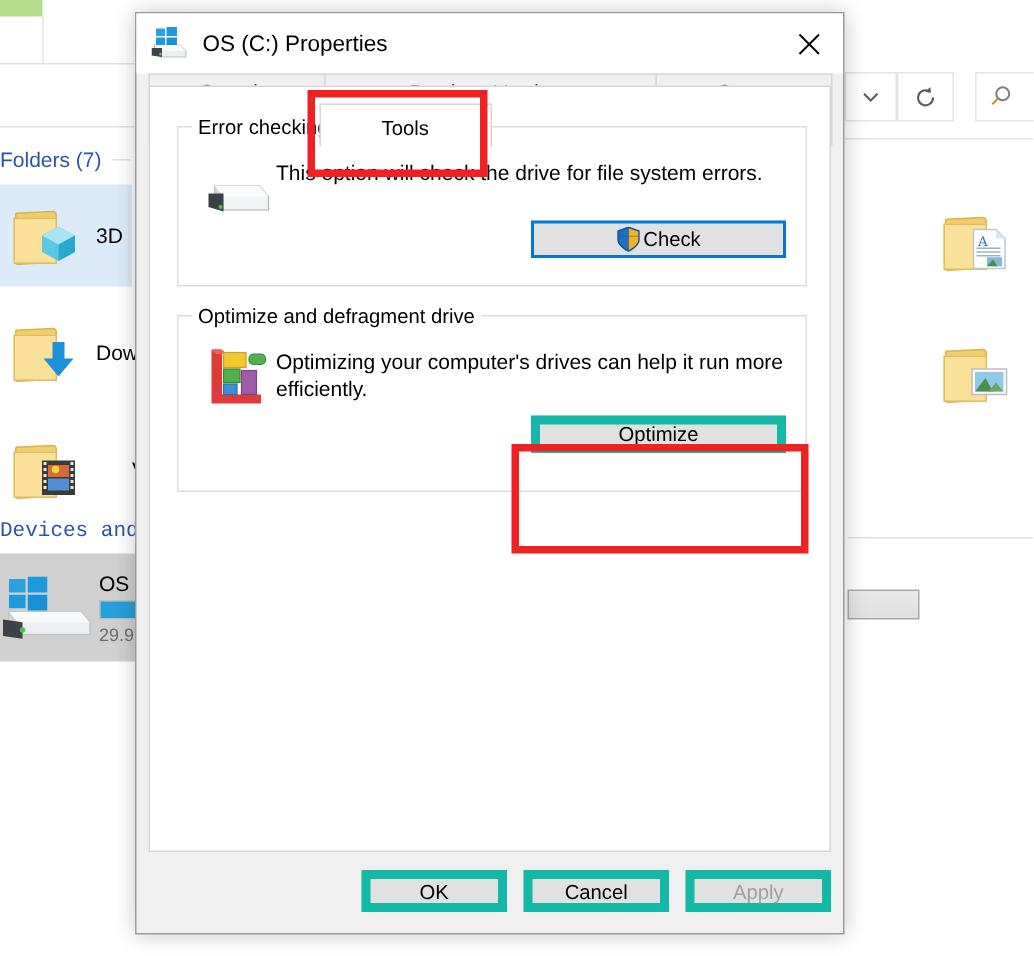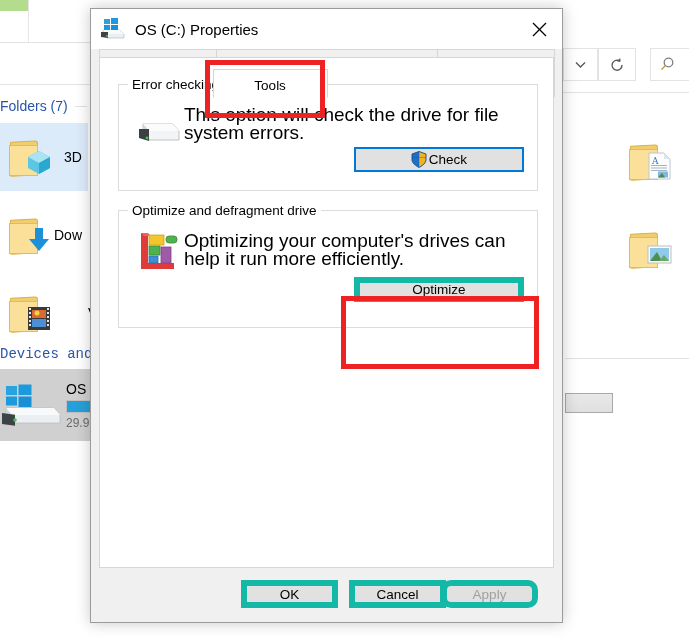--- a/index.html
+++ b/index.html
@@ -205,21 +205,21 @@
     position: absolute;
     top: -8px; left: 9px;
     background: #ffffff;
     padding: 0 4px;
     font-size: 13.5px;
     color: #000;
     white-space: nowrap;
   }
   .gb-desc {
     position: absolute;
-    font-size: 19px;
+    font-size: 14px;
     color: #000;
     line-height: 18px;
   }
   .gb-icon { position: absolute; }
 
   .winbtn {
     position: absolute;
     background: #e1e1e1;
     border: 6px solid #14b8a6;
     box-sizing: border-box;
@@ -299,21 +299,21 @@
   </div>
 
   <div class="ex-item" style="left:0;top:201px;width:88px;height:68px;">
     <div class="folder" style="margin-left:8px;">
       <div class="back"></div>
         <div class="front"></div>
       <svg class="emblem" viewBox="0 0 26 28">
         <path d="M9 2 h8 v11 h6 l-10 12 l-10 -12 h6 z" fill="#1e90d8"></path>
       </svg>
     </div>
-    <span class="ex-label" style="">Dow</span>
+    <span class="ex-label" style="margin-left:10px;">Dow</span>
   </div>
 
   <div class="ex-item" style="left:0;top:279px;width:88px;height:68px;gap:24px;">
     <div class="folder" style="margin-left:8px;">
       <div class="back"></div>
         <div class="front"></div>
       <svg class="emblem" viewBox="0 0 26 28">
         <rect x="2" y="3" width="22" height="23" fill="#3a3a3a"></rect>
         <rect x="6" y="6" width="14" height="8" fill="#d86a38"></rect>
         <rect x="6" y="15" width="14" height="8" fill="#4d8fd0"></rect>
@@ -503,20 +503,20 @@
     </div>
   </div>
 
   <div id="footer">
     <div class="winbtn" style="left:150px;">
       <span>OK</span>
     </div>
     <div class="winbtn" style="left:258px;">
       <span>Cancel</span>
     </div>
-    <div class="winbtn disabled" style="left:350px;border-radius:10px;">
+    <div class="winbtn disabled" style="left:366px;">
       <span>Apply</span>
     </div>
   </div>
 </div>
 
 <div class="redbox" style="left:205px;top:60px;width:120px;height:58px;"></div>
 <div class="redbox" style="left:341px;top:296px;width:198px;height:73px;"></div>
 
 </body></html>

